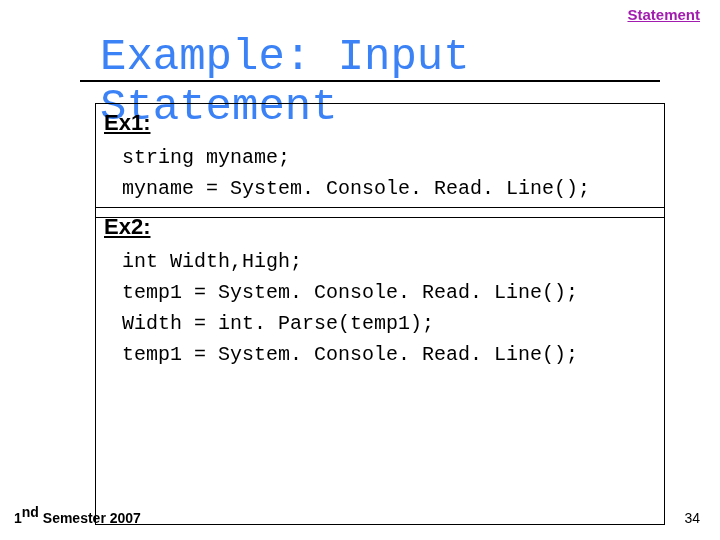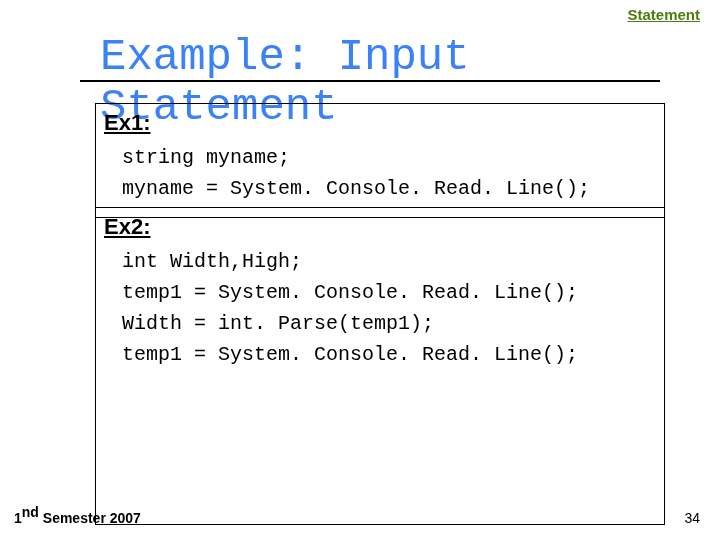--- a/index.html
+++ b/index.html
@@ -10,21 +10,21 @@
     background: #ffffff;
     font-family: Arial, Helvetica, sans-serif;
     overflow: hidden;
     position: relative;
   }
   .top-right-label {
     position: absolute;
     top: 6px;
     right: 20px;
     font-weight: bold;
-    color: #4d7c0f;
+    color: #a21caf;
     font-size: 15px;
     text-decoration: underline;
   }
   .slide-title {
     position: absolute;
     top: 32px;
     left: 100px;
     font-size: 44px;
     color: #3b82f6;
     font-family: Liberation Mono, monospace;

